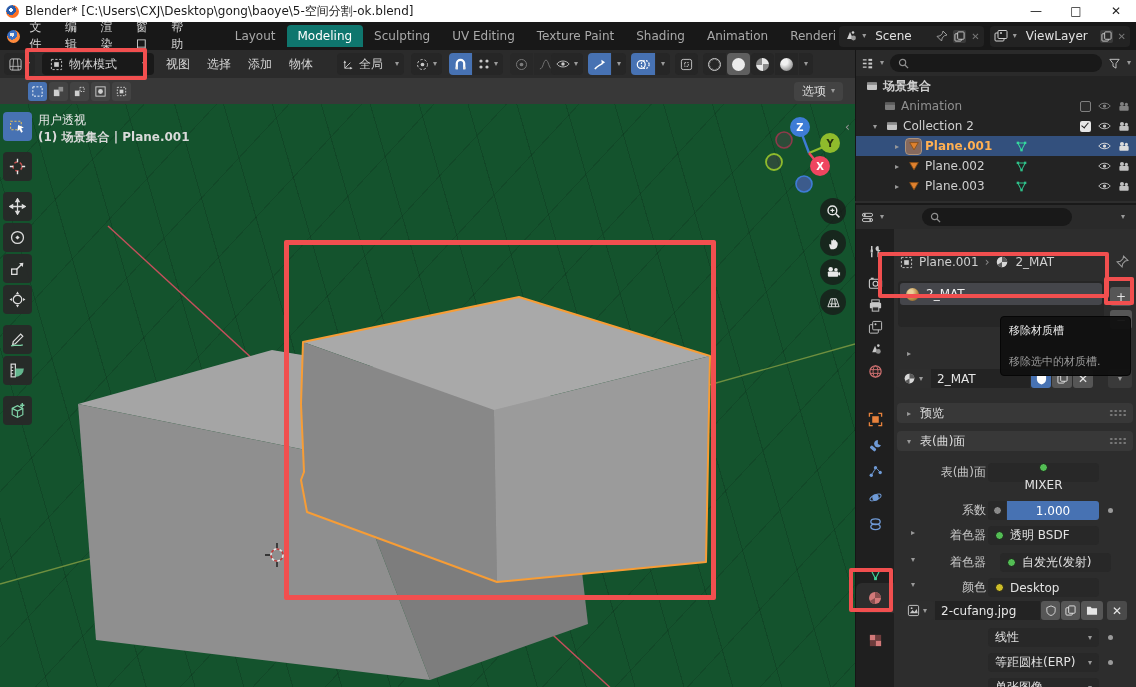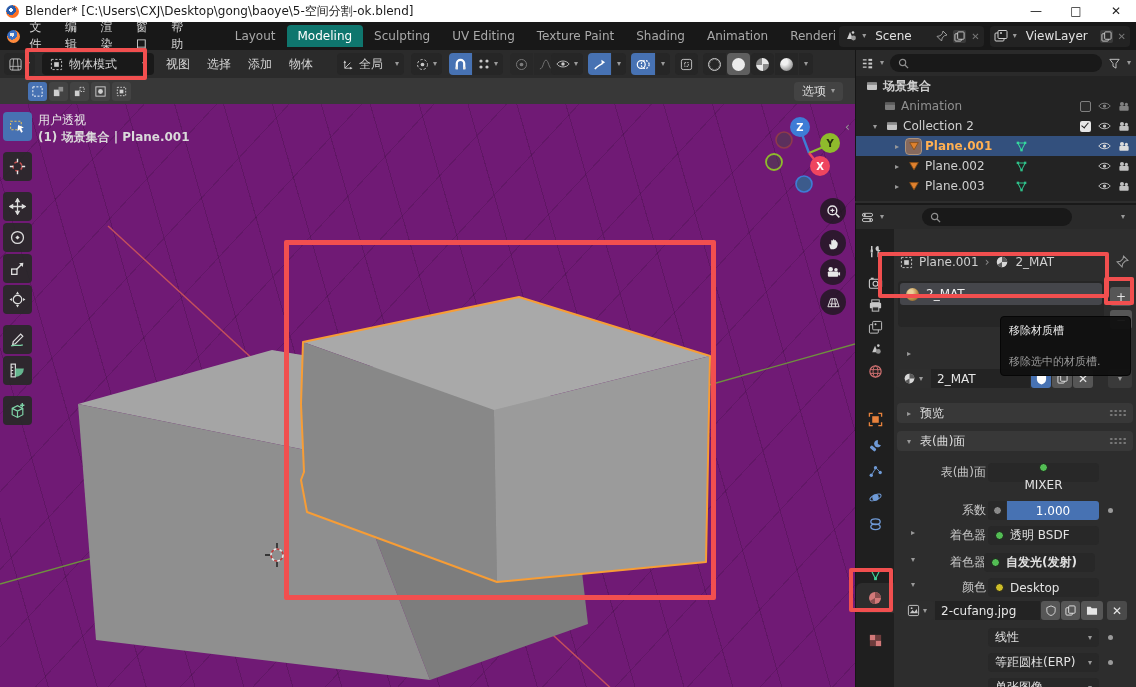--- a/index.html
+++ b/index.html
@@ -38,21 +38,21 @@
   .sphere { width:13px; height:13px; border-radius:50%; }
 
   
   #toolsettings { position:absolute; left:0; top:78px; width:855px; height:26px; background:#383838; display:flex; align-items:center; }
   #toolsettings .modes { display:flex; gap:2px; margin-left:28px; }
   #toolsettings .mbtn { width:19px; height:19px; background:#434343; border-radius:3px; display:flex; align-items:center; justify-content:center; }
   #toolsettings .mbtn.active { background:#4772b3; }
   #optionsbtn { margin-left:auto; margin-right:12px; background:#434343; border-radius:4px; height:19px; display:flex; align-items:center; gap:5px; padding:0 8px; color:#dcdcdc; }
 
   
-  #viewport { position:absolute; left:0; top:104px; width:855px; height:583px; background:#701a75; overflow:hidden; }
+  #viewport { position:absolute; left:0; top:104px; width:855px; height:583px; background:#14532d; overflow:hidden; }
   #grid { position:absolute; left:0; top:0; width:100%; height:100%;
     background-image:
       repeating-linear-gradient(74deg, transparent 0 46px, rgba(0,0,0,0.14) 46px 47px),
       repeating-linear-gradient(133deg, transparent 0 52px, rgba(0,0,0,0.12) 52px 53px);
   }
   #vplabel { position:absolute; left:38px; top:8px; color:#e8e8e8; font-size:12px; }
   #vpcontext { position:absolute; left:38px; top:25px; color:#dadada; font-size:12px; font-weight:bold; }
   #lefttools { position:absolute; left:3px; top:8px; display:flex; flex-direction:column; gap:2px; }
   .tbtn { width:29px; height:29px; background:rgba(40,40,40,0.92); border-radius:4px; display:flex; align-items:center; justify-content:center; }
   .tbtn.active { background:#4772b3; }
@@ -906,21 +906,21 @@
 
     <span class="abs disc" style="left:14px; top:299px;">▸</span>
     <span class="plabel" style="top:297px;">着色器</span>
     <span class="pfield" style="left:94px; top:297px; width:111px;">
       <span class="dot g"></span>
       <span>透明 BSDF</span>
     </span>
 
     <span class="abs disc" style="left:14px; top:326px;">▾</span>
     <span class="plabel" style="top:324px;">着色器</span>
-    <span class="pfield" style="left:90px; top:324px; width:111px;font-weight:bold;">
+    <span class="pfield" style="left:106px; top:324px; width:111px;">
       <span class="dot g"></span>
       <span>自发光(发射)</span>
     </span>
 
     <span class="abs disc" style="left:14px; top:351px;">▾</span>
     <span class="plabel" style="top:349px;">颜色</span>
     <span class="pfield" style="left:94px; top:349px; width:111px;">
       <span class="dot y"></span>
       <span>Desktop</span>
     </span>

